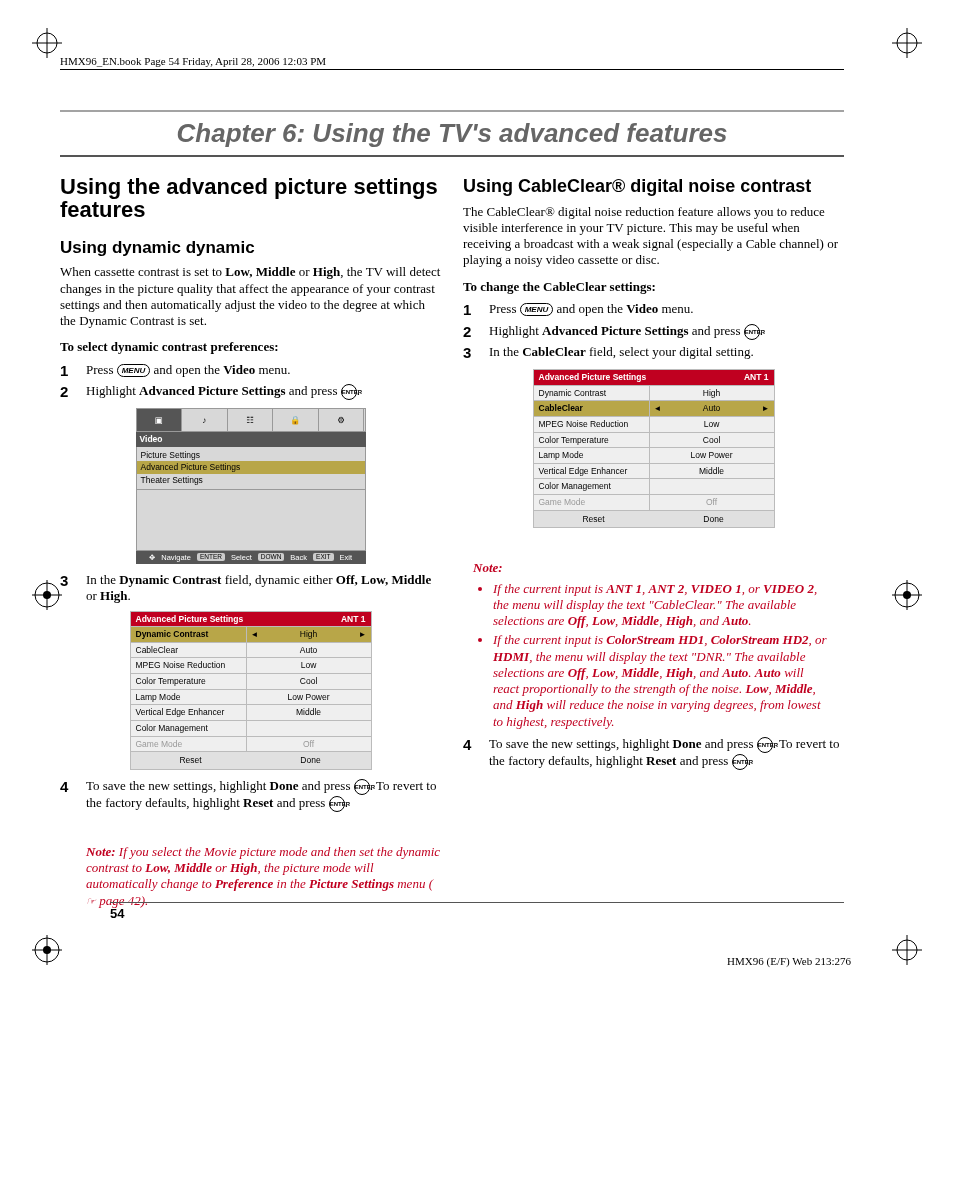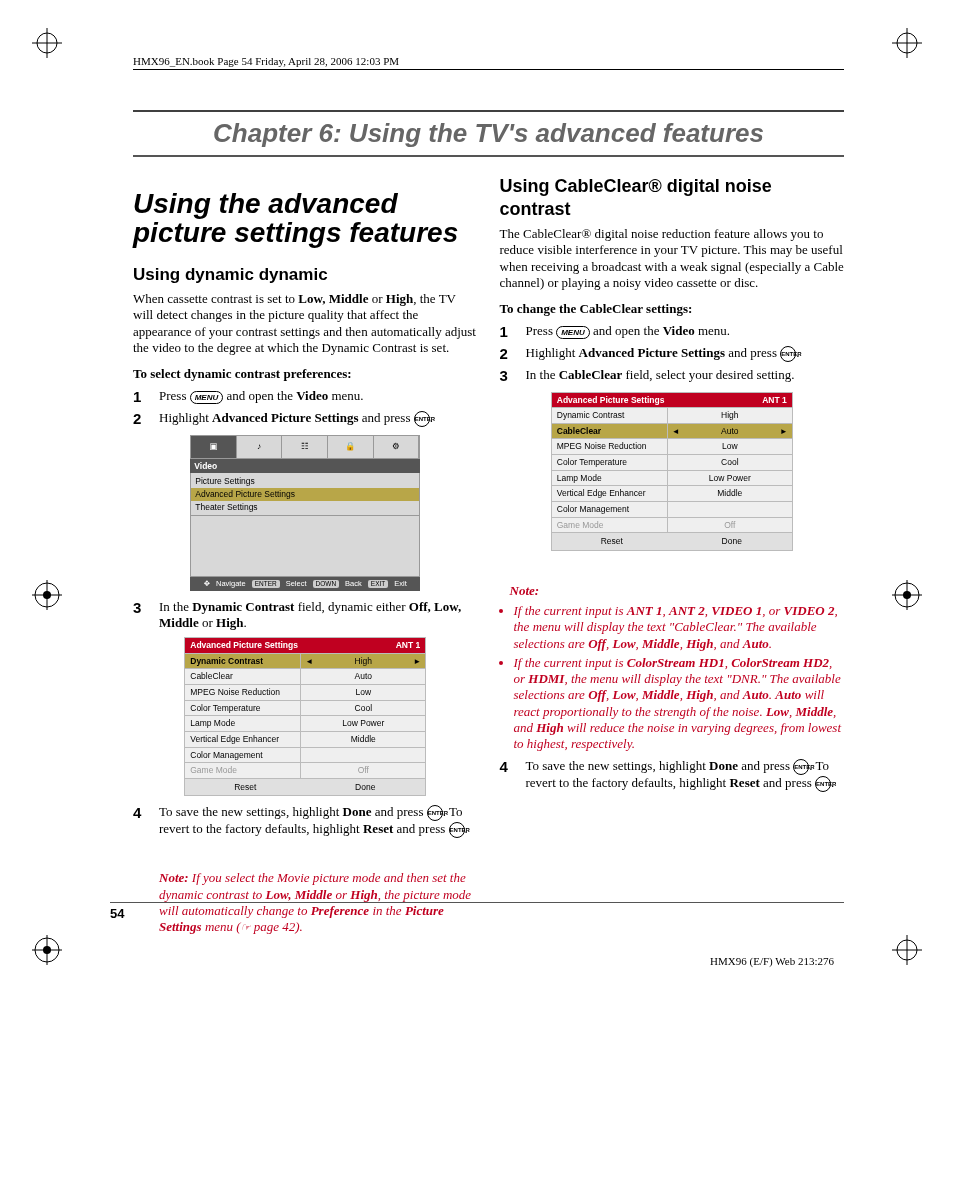--- a/index.html
+++ b/index.html
@@ -8,21 +8,21 @@
     padding: 0;
     background: #fff;
     color: #000;
     width: 954px;
   }
   .page {
     position: relative;
     width: 954px;
     height: 993px;
     box-sizing: border-box;
-    padding: 40px 90px 40px 113px;
+    padding: 40px 90px 40px 40px;
   }
   .crop-mark { position:absolute; width:30px; height:30px; }
   .crop-mark svg { width:30px; height:30px; display:block; }
   .cm-tl{top:28px; left:32px;} .cm-tr{top:28px; right:32px;}
   .cm-bl{bottom:28px; left:32px;} .cm-br{bottom:28px; right:32px;}
   .cm-ml{top:580px; left:32px;} .cm-mr{top:580px; right:32px;}
 
   .header-line {
     font-size: 11px;
     color: #000;
@@ -31,40 +31,39 @@
     margin: 15px 20px 30px 20px;
   }
 
   .chapter-title {
     font-family: Arial, Helvetica, sans-serif;
     font-style: italic;
     font-weight: bold;
     text-align: center;
     font-size: 26px;
     color: #666;
-    border-top: 2px solid #404040;
+    border-top: 2px solid #a3a3a3;
     border-bottom: 2px solid #555;
     padding: 6px 0;
     margin: 40px 20px 18px 20px;
   }
 
   .columns {
     display: flex;
     gap: 22px;
     margin: 0 20px;
   }
   .col { flex: 1; font-size: 13px; line-height: 1.25; }
 
   h1.section {
     font-family: Arial, Helvetica, sans-serif;
     font-weight: 800;
-    font-size: 28px;
+    font-size: 22px;
     line-height: 1.05;
-    margin: 14px 0 10px 0;
-    font-style: italic;
+    margin: 0 0 10px 0;
   }
   h2.subsection {
     font-family: Arial, Helvetica, sans-serif;
     font-weight: 800;
     font-size: 17px;
     margin: 16px 0 6px 0;
   }
   p { margin: 4px 0; }
   .bold { font-weight: bold; }
   .italic { font-style: italic; margin-top: 32px; }
@@ -131,28 +130,28 @@
   .settings-table .stfoot {
     display:flex; background:#e0e0e0; border-top:1px solid #bbb;
   }
   .settings-table .stfoot > div { flex:1; text-align:center; padding:3px; }
   .arrow-l, .arrow-r {
     position:absolute; top:3px; font-size:8px; color:#000;
   }
   .arrow-l{left:4px;} .arrow-r{right:4px;}
 
   ul.bullets { margin:4px 0 4px 14px; padding:0; }
-  ul.bullets li { margin:3px 0;font-style:italic; }
+  ul.bullets li { margin:3px 16px;font-style:italic; }
 
   .page-num {
     position:absolute; bottom:72px; left:110px;
     font-family: Arial, sans-serif; font-weight:bold; font-size:13px;
   }
   .footer-right {
-    position:absolute; bottom:26px; right:120px; font-size:11px;
+    position:absolute; bottom:26px; right:103px; font-size:11px;
   }
   .hr-bottom { position:absolute; bottom:90px; left:110px; right:110px;
     border-top:1px solid #555; }
 
   .pointer-icon{ display:inline-block; font-size:11px; vertical-align:middle;}
 </style>
 </head>
 <body>
 
 <div class="page">
@@ -339,21 +338,21 @@
           </li>
         <li>
             <span class="stepnum">2</span>
           <span class="steptext">
             <span>Highlight </span><span class="bold">Advanced Picture Settings</span><span> and press </span><span class="keycap round">ENTER</span>.
           </span>
           </li>
         <li>
             <span class="stepnum">3</span>
           <span class="steptext">
-            <span>In the </span><span class="bold">CableClear</span><span> field, select your desired setting.</span>
+            <span>In the </span><span class="bold">CableClear</span><span> field, select your digital setting.</span>
           </span>
           </li>
       </ol>
 
       <div class="settings-table">
         <div class="sthdr">
             <span>Advanced Picture Settings</span>
             <span>ANT 1</span>
           </div>
         <div id="rtable">

